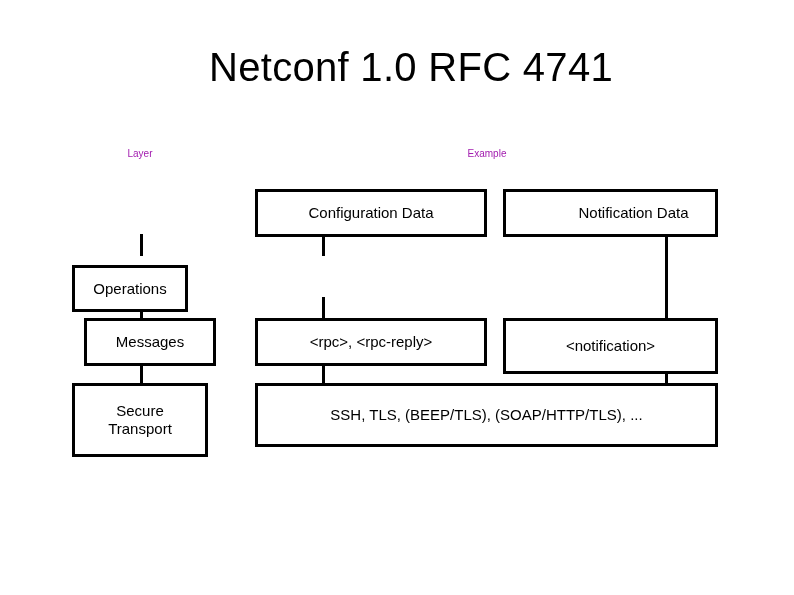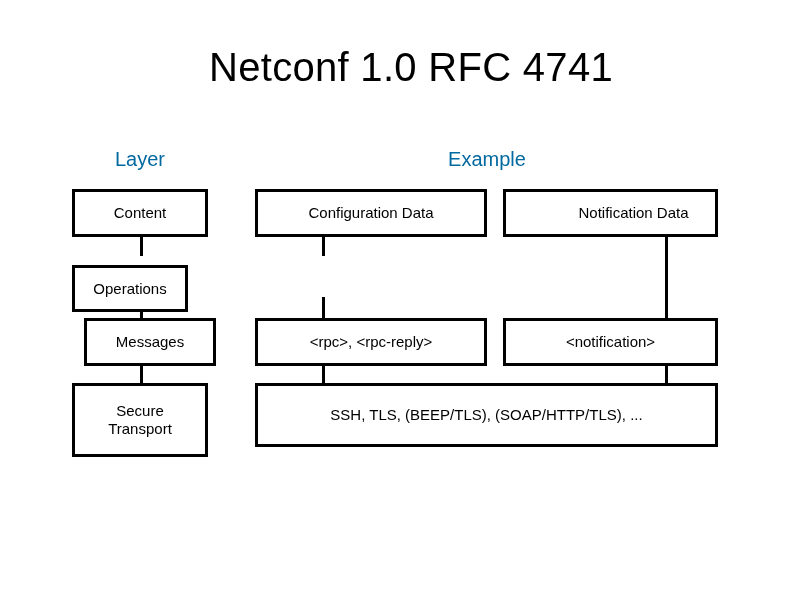--- a/index.html
+++ b/index.html
@@ -26,22 +26,22 @@
     text-align: center;
     font-size: 40px;
     font-weight: 400;
     letter-spacing: 0.3px;
     color: #000000;
     white-space: nowrap;
     padding-left: 14px;
   }
   .col-head {
     position: absolute;
-    font-size: 20px;
-    color: #0369a1;
+    font-size: 10px;
+    color: #a21caf;
     text-align: center;
     white-space: nowrap;
   }
   #head-layer {
     left: 72px;
     top: 148px;
     width: 136px;
   }
   #head-example {
     left: 255px;
@@ -87,23 +87,20 @@
   <div class="conn" style="left:140px; top:234px; height:22px;"></div>
   <div class="conn" style="left:140px; top:297px; height:22px;"></div>
   <div class="conn" style="left:140px; top:363px; height:22px;"></div>
 
   <div class="conn" style="left:322px; top:234px; height:22px;"></div>
   <div class="conn" style="left:322px; top:297px; height:22px;"></div>
   <div class="conn" style="left:322px; top:363px; height:22px;"></div>
   <div class="conn" style="left:665px; top:234px; height:85px;"></div>
   <div class="conn" style="left:665px; top:363px; height:22px;"></div>
 
-  <div class="box" style="left:72px; top:189px; width:136px; height:48px;">
-    <span class="label">Content</span>
-  </div>
   <div class="box" style="left:72px; top:265px; width:116px; height:47px;align-items:center;">
     <span class="label">Operations</span>
   </div>
   <div class="box" style="left:84px; top:318px; width:132px; height:48px;">
     <span class="label">Messages</span>
   </div>
   <div class="box" style="left:72px; top:383px; width:136px; height:74px;">
     <span class="label">Secure
 Transport</span>
   </div>
@@ -112,21 +109,21 @@
     <span class="label">Configuration Data</span>
   </div>
   <div class="box" style="left:503px; top:189px; width:215px; height:48px;padding-left:46px;">
     <span class="label">Notification Data</span>
   </div>
 
 
   <div class="box" style="left:255px; top:318px; width:232px; height:48px;">
     <span class="label">&lt;rpc&gt;, &lt;rpc-reply&gt;</span>
   </div>
-  <div class="box" style="left:503px; top:318px; width:215px; height:48px;">
+  <div class="box" style="left:503px; top:318px; width:215px; height:56px;">
     <span class="label">&lt;notification&gt;</span>
   </div>
 
   <div class="box" style="left:255px; top:383px; width:463px; height:64px;">
     <span class="label">SSH, TLS, (BEEP/TLS), (SOAP/HTTP/TLS), ...</span>
   </div>
 
 </div>
 
 </body></html>

